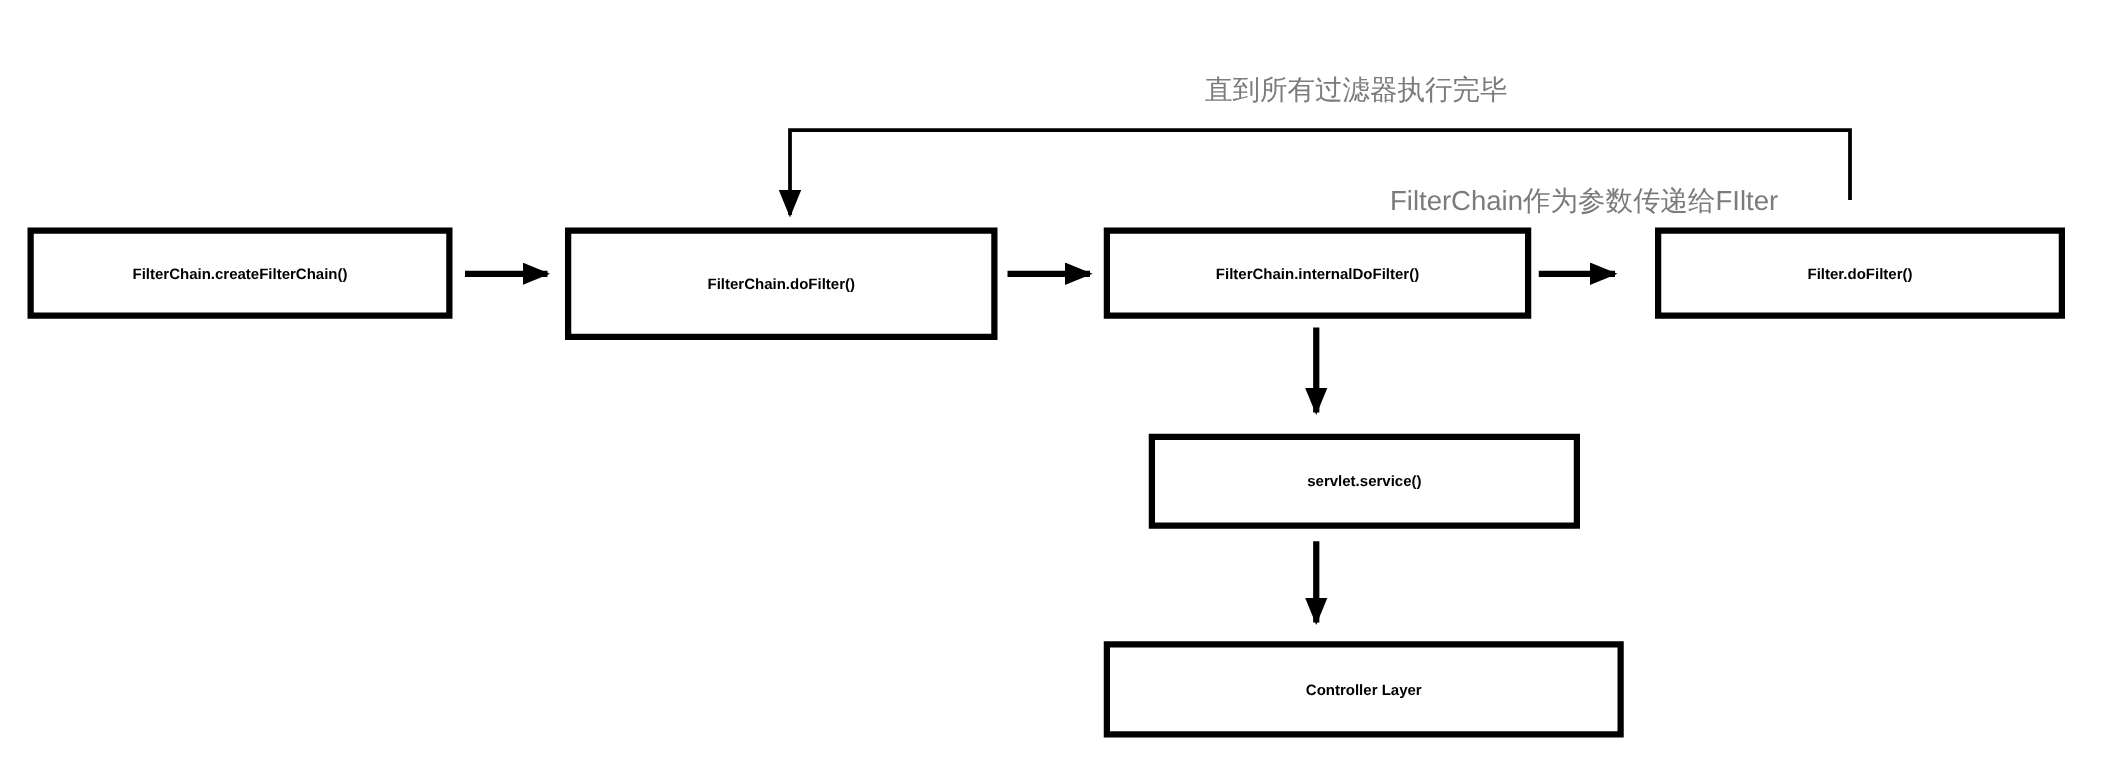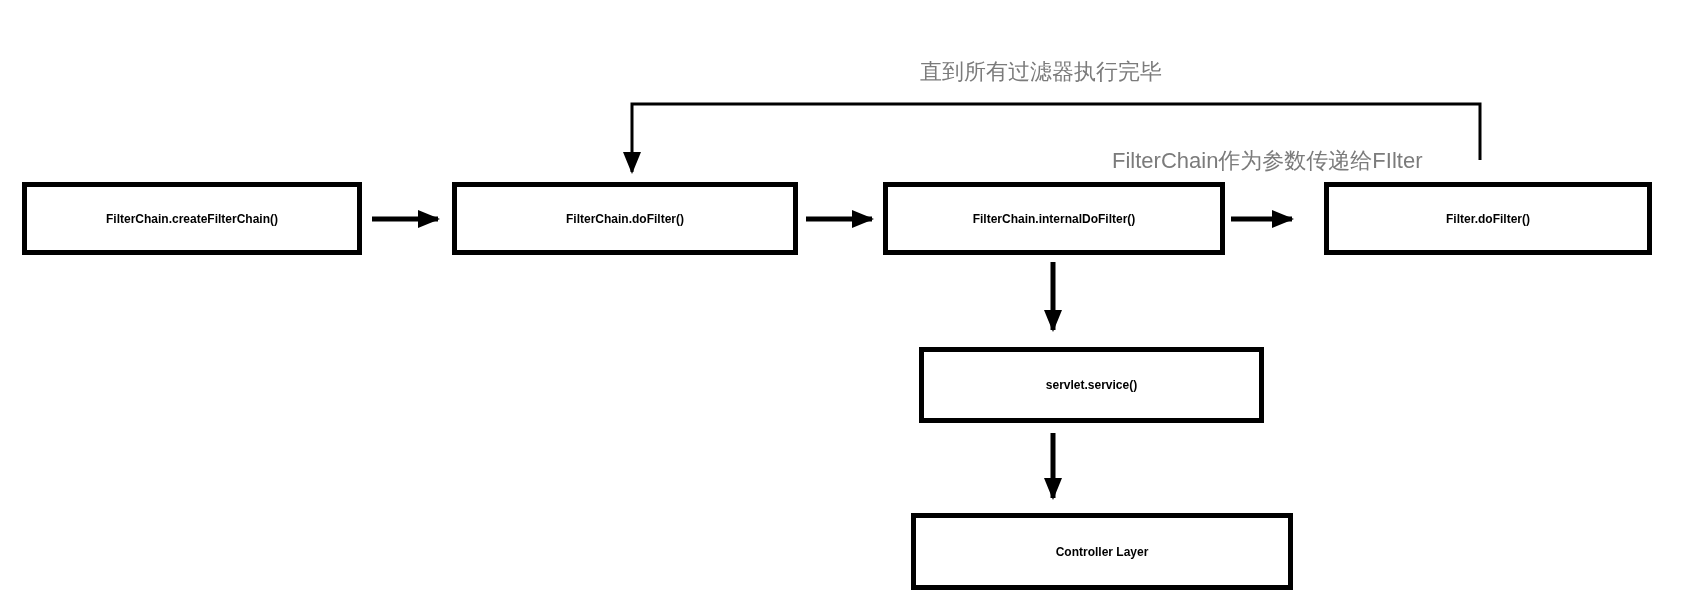--- a/index.html
+++ b/index.html
@@ -26,26 +26,26 @@
     white-space:nowrap;
   }
   .annotation{
     position:absolute;
     color:var(--annotation-color);
     font-size:22px;
     white-space:nowrap;
   }
   
   .n-create    {left:22px;  top:182px; width:340px; height:73px;}
-  .n-dofilter  {left:452px; top:182px; width:346px; height:73px;}
+  .n-dofilter  {left:452px; top:182px; width:346px; height:90px;}
   .n-internal  {left:883px; top:182px; width:342px; height:73px;}
   .n-filterdo  {left:1305px;top:182px; width:328px; height:73px;margin-left:19px;}
   .n-servlet   {left:883px; top:347px; width:345px; height:76px;margin-left:36px;}
-  .n-controller{left:911px; top:513px; width:382px; height:77px;}
-  .a-loop-label {left:920px; top:57px;}
+  .n-controller{left:883px; top:513px; width:416px; height:77px;}
+  .a-loop-label {left:964px; top:57px;}
   .a-param-label{left:1112px;top:146px;}
 </style>
 </head>
 <body>
 
 <div class="canvas">
 
   <svg class="connectors" viewBox="0 0 1686 608" xmlns="http://www.w3.org/2000/svg">
     <defs>
       <marker id="arrowhead" markerUnits="userSpaceOnUse" markerWidth="22" markerHeight="18" refX="20" refY="9" orient="auto">

